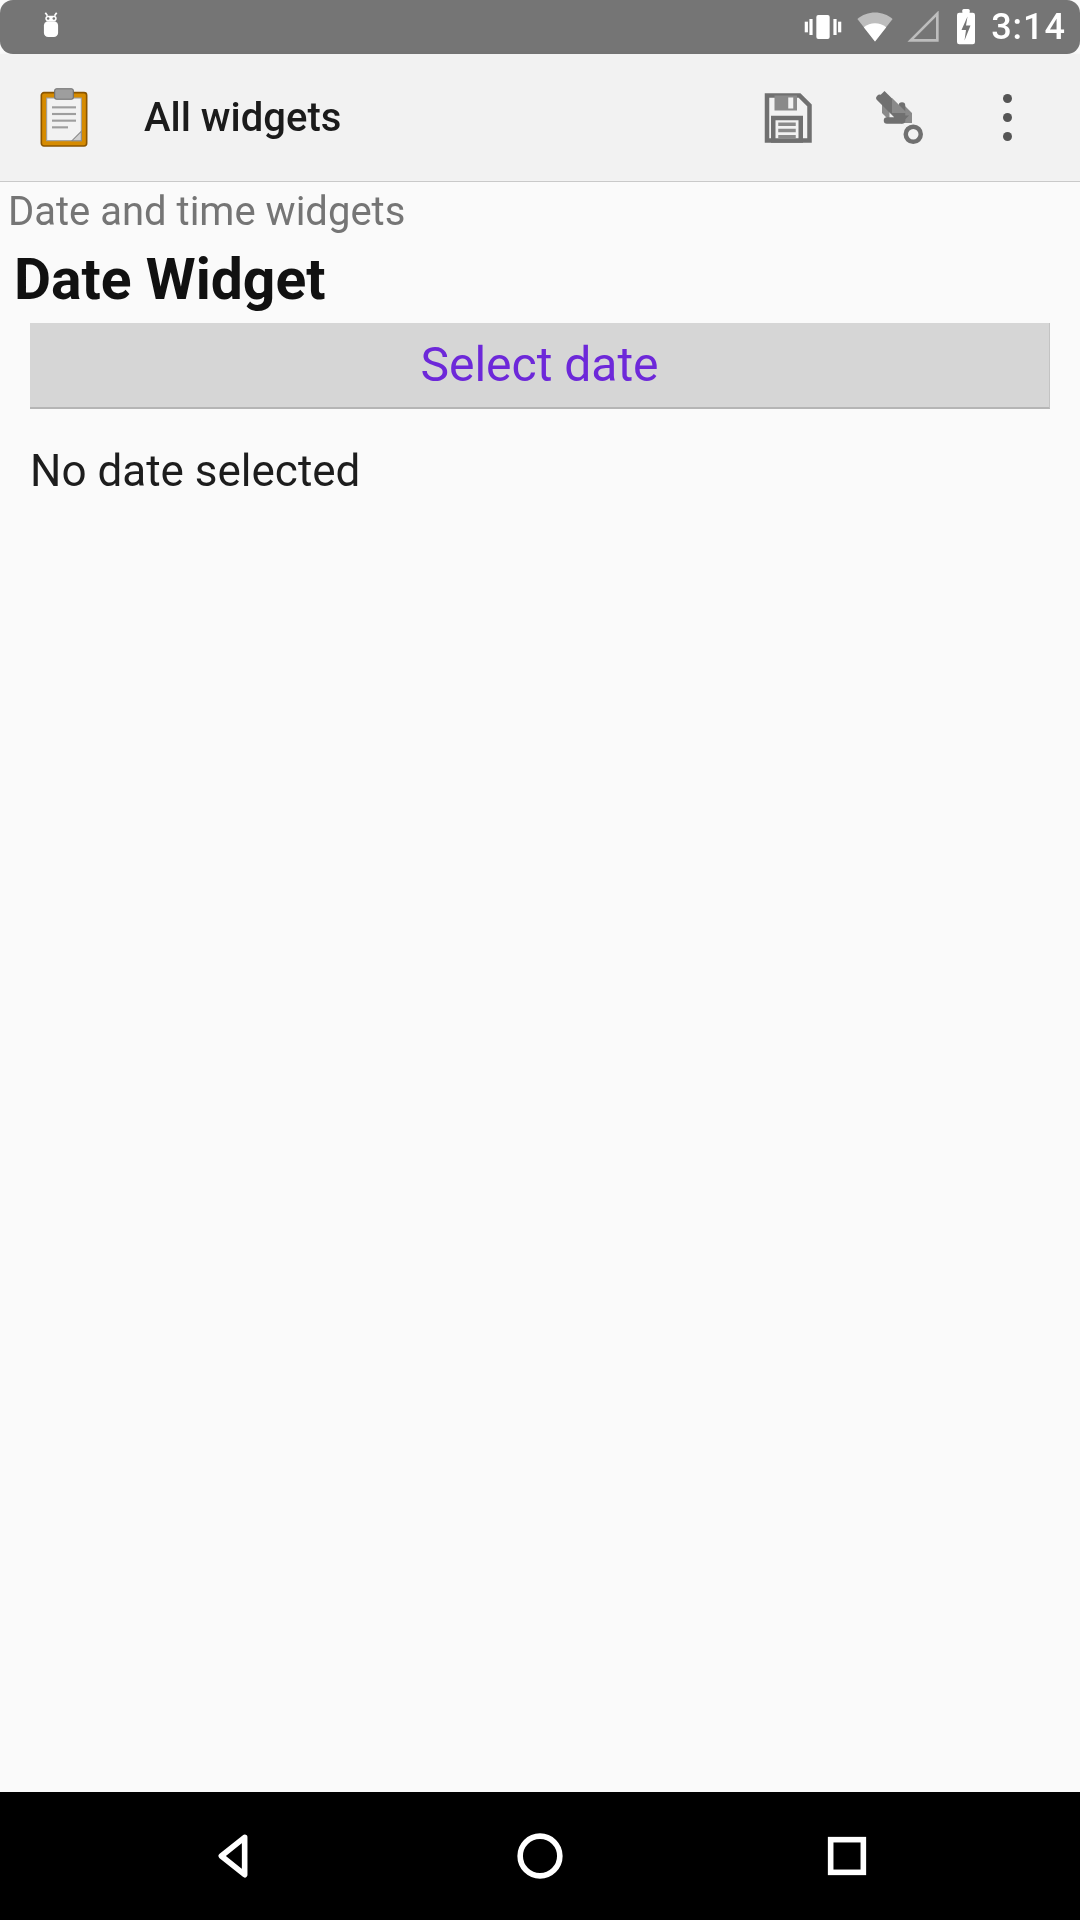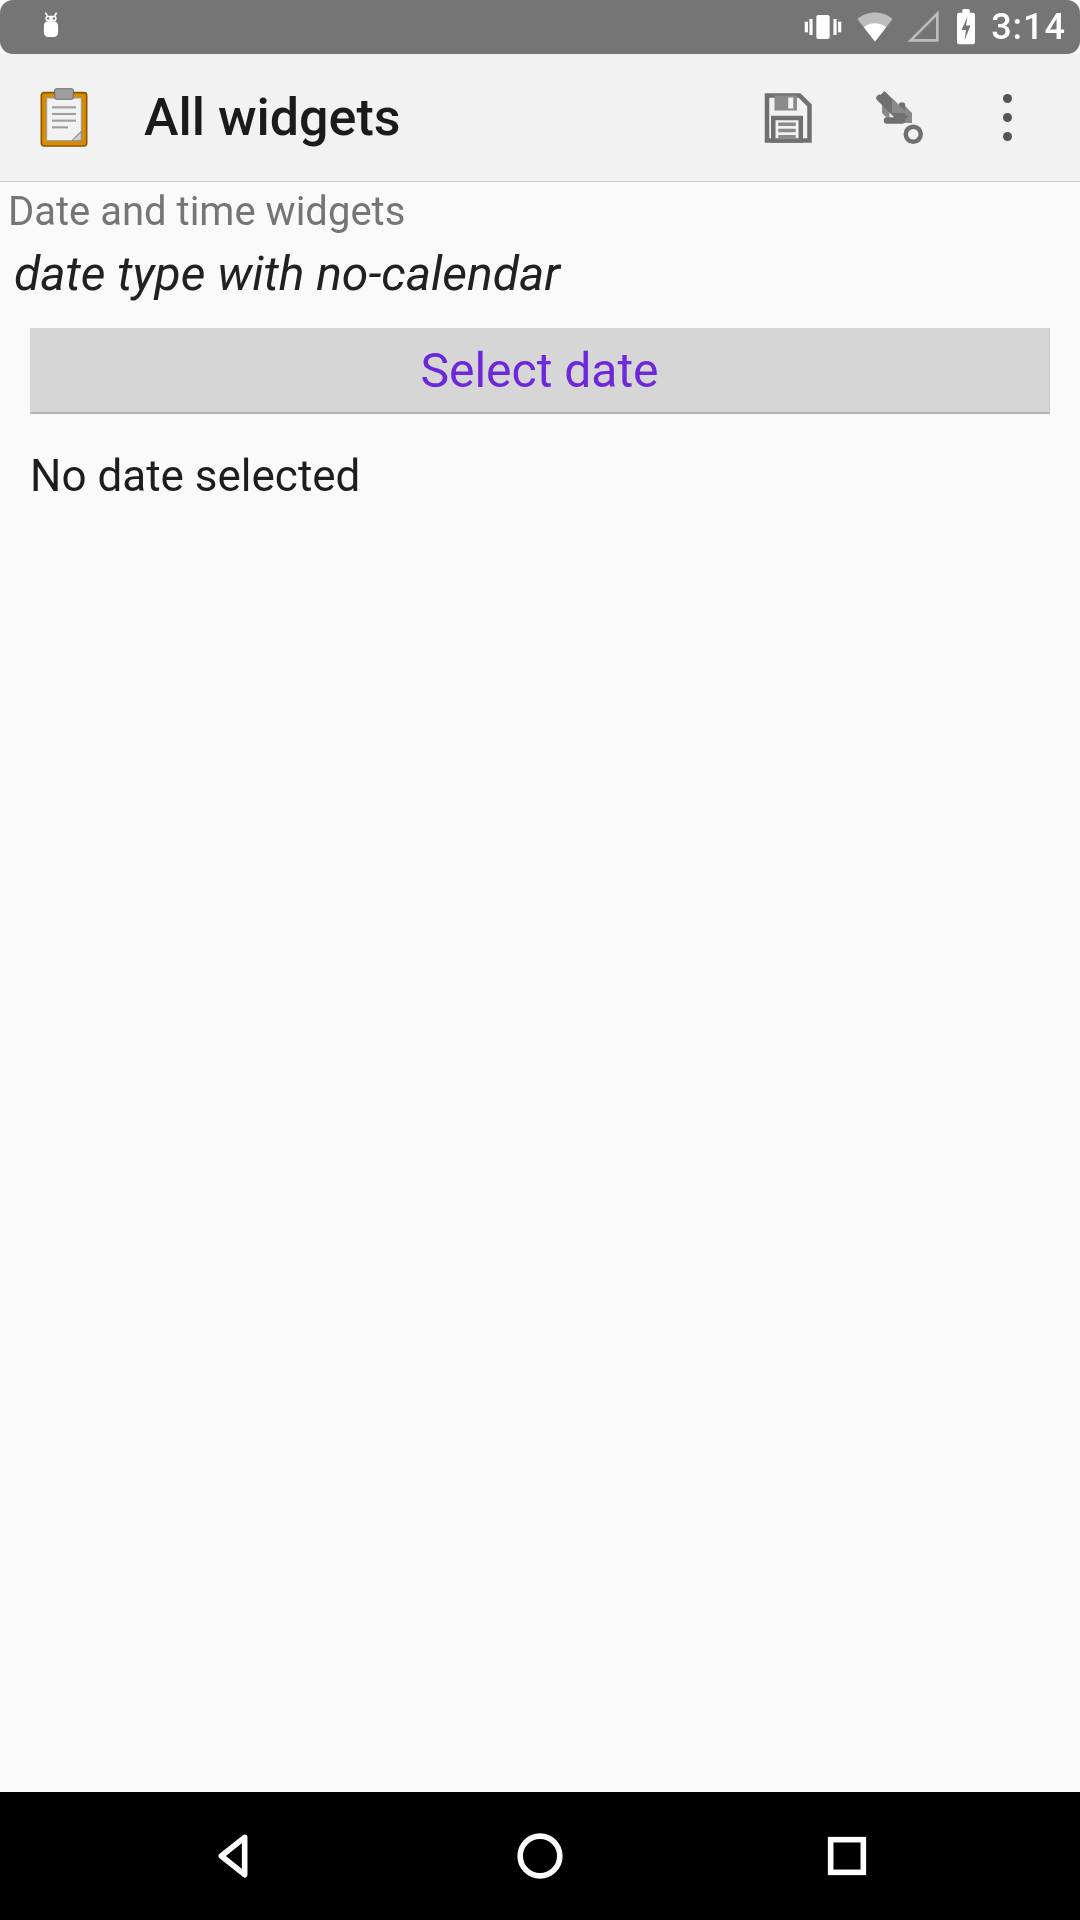--- a/index.html
+++ b/index.html
@@ -42,21 +42,21 @@
     box-shadow: 0 3px 6px rgba(0,0,0,0.12);
     display: flex;
     align-items: center;
     padding: 0 18px 0 28px;
   }
   .app-bar .app-icon {
     width: 72px; height: 72px;
     display: flex; align-items: center; justify-content: center;
   }
   .app-bar .title {
-    font-size: 52px;
+    font-size: 40px;
     font-weight: 500;
     color: #1b1b1b;
     margin-left: 44px;
     flex: 1;
   }
   .app-bar .action {
     width: 110px; height: 110px;
     display: flex; align-items: center; justify-content: center;
   }
   .app-bar .action svg { width: 60px; height: 60px; }
@@ -215,21 +215,21 @@
     <span class="overflow-dots">
       <span></span>
         <span></span>
         <span></span>
     </span>
   </span>
 </div>
 
 <div class="content">
   <div class="section-label">Date and time widgets</div>
-  <div class="widget-subtitle">date type with no-calendar</div>
+  <div class="widget-title">Date Widget</div>
   <button class="select-btn">Select date</button>
   <div class="status-text">No date selected</div>
 </div>
 
 <div class="nav-bar">
   <span class="nav-btn">
     <svg viewBox="0 0 24 24" fill="none" stroke="#fff" stroke-width="2.4" stroke-linejoin="round" stroke-linecap="round">
         <path d="M17 4 L7 12 L17 20 Z"></path>
       </svg>
   </span>

